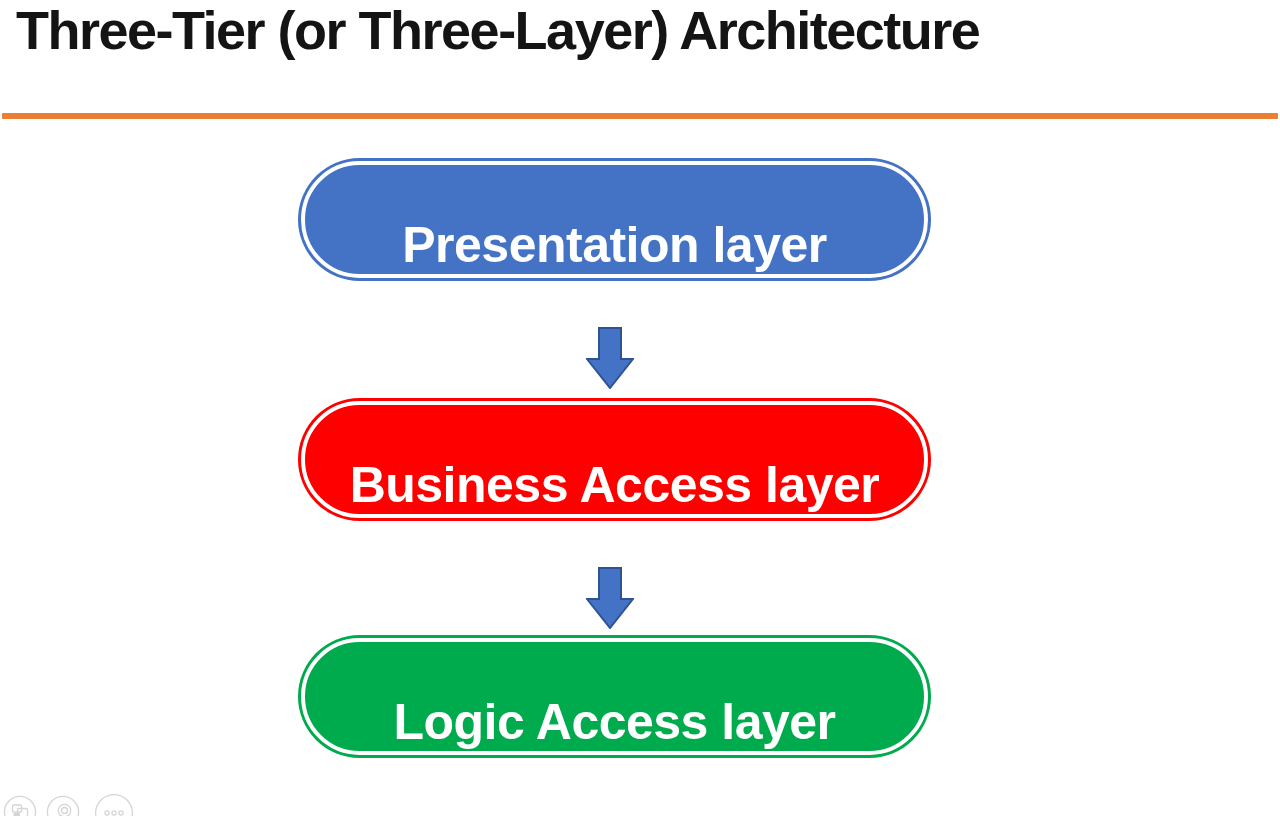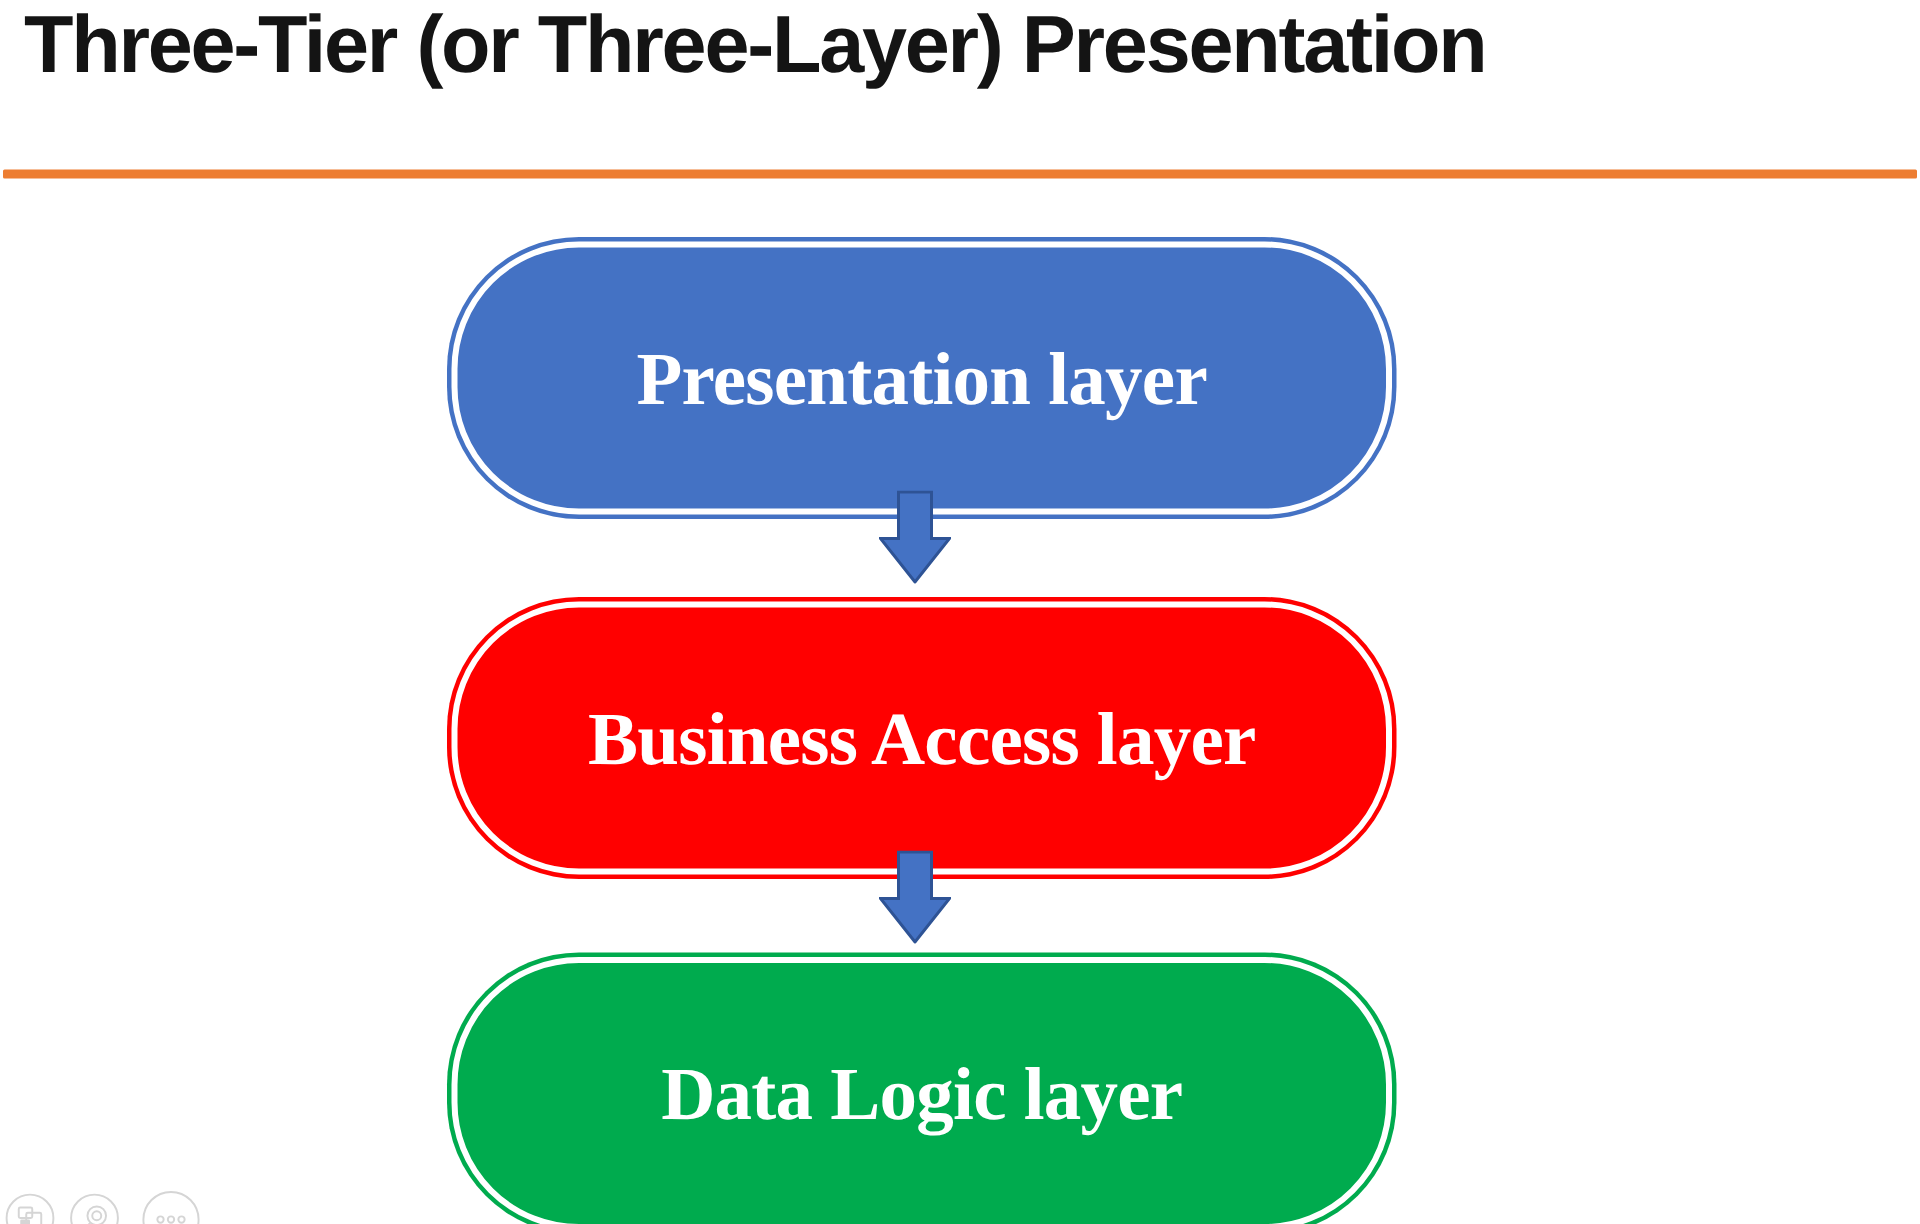--- a/index.html
+++ b/index.html
@@ -30,30 +30,29 @@
     top: 113px; height: 6px;
     background: var(--accent, #ED7D31);
     border-radius: 1px;
   }
 
   
   .stadium {
     position: absolute;
     left: 301px;
     width: 627px;
-    height: 182px;
+    height: 117px;
     box-sizing: border-box;
     background: var(--shape, #4472C4);
     border: 4px solid #ffffff;
     border-radius: 85px;
     box-shadow: 0 0 0 3px var(--shape, #4472C4);
     display: flex;
-    align-items: center;
+    align-items: flex-end;
     justify-content: center;
-    font-family: Liberation Serif, serif;
   }
   .stadium .label {
     color: #ffffff;
     font-weight: bold;
     font-size: 50px;
     letter-spacing: -0.5px;
     white-space: nowrap;
   }
   .stadium.pos-0 { top: 161px; }
   .stadium.pos-1 { top: 401px; }
@@ -82,42 +81,42 @@
     fill: none;
     stroke-width: 1.3;
   }
   .overlay-btn .filled { fill: var(--icon-gray, #D5D5D5); stroke: none; }
 </style>
 </head>
 <body style="--accent: #ED7D31; --title-color: #141414; --arrow-fill: #4472C4; --arrow-stroke: #2E5395; --icon-gray: #D5D5D5;">
 
 <div class="slide">
 
-  <h1 class="slide-title">Three-Tier (or Three-Layer) Presentation</h1>
+  <h1 class="slide-title">Three-Tier (or Three-Layer) Architecture</h1>
 
   <div class="title-divider"></div>
 
   <div class="stadium pos-0" style="--shape: #4472C4;">
     <span class="label">Presentation layer</span>
   </div>
 
   <svg class="flow-arrow pos-0" viewBox="0 0 48 62" xmlns="http://www.w3.org/2000/svg">
     <path d="M13 1 H35 V32 H47 L24 61 L1 32 H13 Z"></path>
   </svg>
 
   <div class="stadium pos-1" style="--shape: #FF0000;">
     <span class="label">Business Access layer</span>
   </div>
 
   <svg class="flow-arrow pos-1" viewBox="0 0 48 62" xmlns="http://www.w3.org/2000/svg">
     <path d="M13 1 H35 V32 H47 L24 61 L1 32 H13 Z"></path>
   </svg>
 
   <div class="stadium pos-2" style="--shape: #00AB4E;">
-    <span class="label">Data Logic layer</span>
+    <span class="label">Logic Access layer</span>
   </div>
 
 </div>
 
 <div class="overlay-controls">
 
   <div class="overlay-btn" style="left:3px; top:795px;">
     <svg width="34" height="34" viewBox="0 0 34 34">
       <circle cx="17" cy="17" r="15.6"></circle>
       <rect x="9.5" y="10" width="9" height="7" rx="1"></rect>

